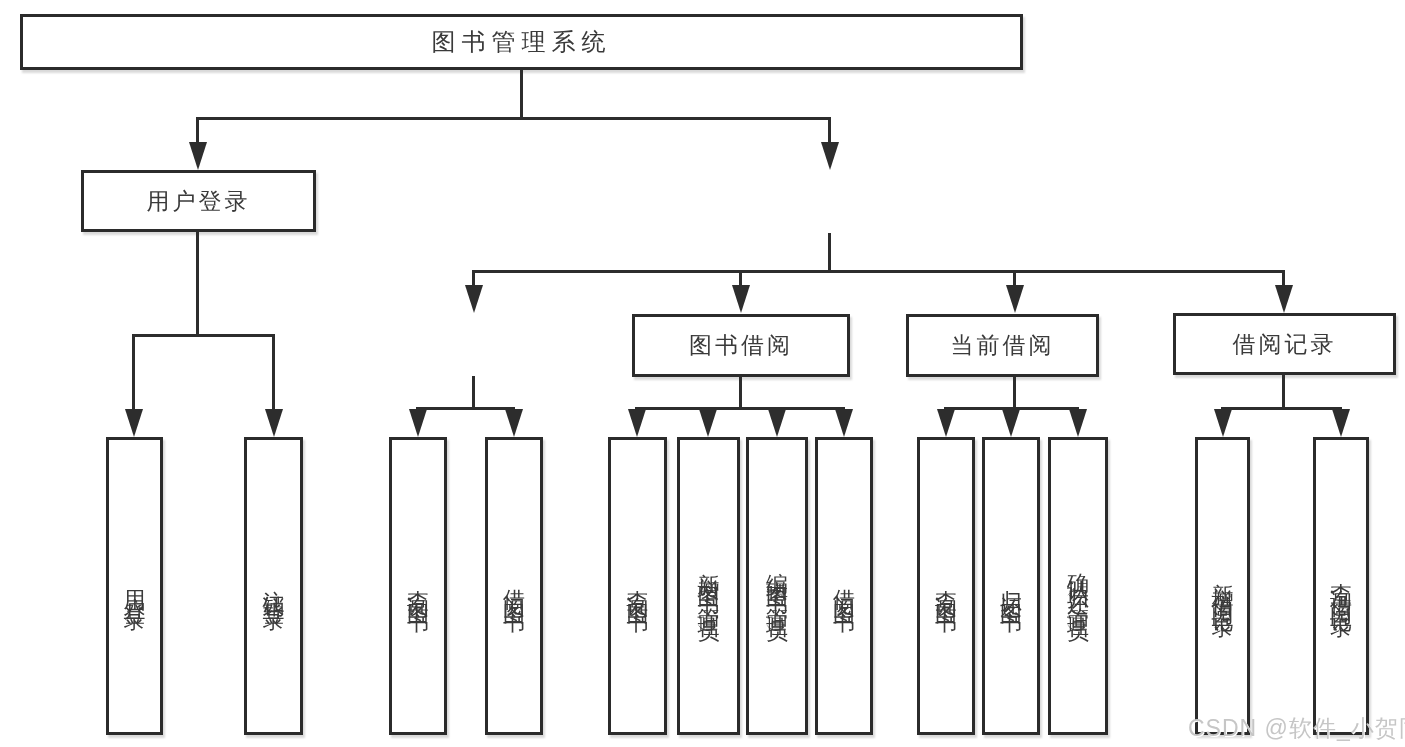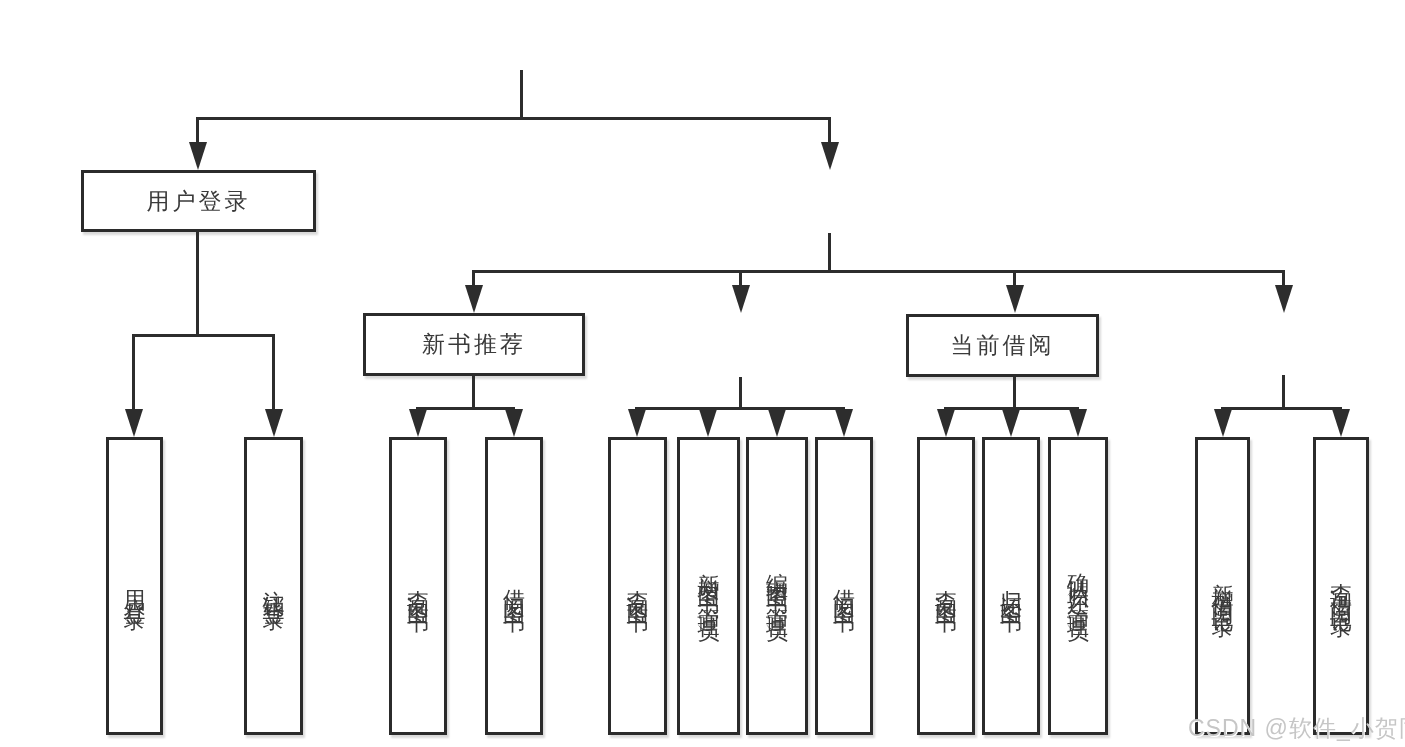--- a/index.html
+++ b/index.html
@@ -31,42 +31,44 @@
   .watermark {
     position:absolute; font-size:23px; color:#c6c6c6; letter-spacing:1px;
     z-index:10; white-space:nowrap; text-shadow:1px 1px 0 #ffffff;
   }
 </style>
 </head>
 <body>
 
 <div id="canvas">
 
+  <div class="box hbox rootbox" style="left:20px;top:14px;width:1003px;height:56px">图书管理系统</div>
 
   <div class="vline" style="left:520px;top:70px;height:48px"></div>
   <div class="hline" style="left:196px;top:117px;width:635px"></div>
   <div class="drop" style="left:196px;top:117px;height:25px"></div>
   <div class="drop" style="left:828px;top:117px;height:25px"></div>
 
   <div class="box hbox" style="left:81px;top:170px;width:235px;height:62px">用户登录</div>
 
   <div class="vline" style="left:196px;top:232px;height:105px"></div>
   <div class="hline" style="left:132px;top:334px;width:143px"></div>
   <div class="drop" style="left:132px;top:334px;height:75px"></div>
   <div class="drop" style="left:272px;top:334px;height:75px"></div>
 
   <div class="vline" style="left:828px;top:233px;height:40px"></div>
   <div class="hline" style="left:472px;top:270px;width:813px"></div>
   <div class="drop" style="left:472px;top:270px;height:15px"></div>
   <div class="drop" style="left:739px;top:270px;height:15px"></div>
   <div class="drop" style="left:1013px;top:270px;height:15px"></div>
   <div class="drop" style="left:1282px;top:270px;height:15px"></div>
 
-  <div class="box hbox" style="left:363px;top:313px;width:222px;height:63px">新书推荐</div>
+  <div class="box hbox" style="left:632px;top:314px;width:218px;height:63px">图书借阅</div>
   <div class="box hbox" style="left:906px;top:314px;width:193px;height:63px">当前借阅</div>
+  <div class="box hbox" style="left:1173px;top:313px;width:223px;height:62px">借阅记录</div>
 
   <div class="vline" style="left:472px;top:376px;height:34px"></div>
   <div class="hline" style="left:416px;top:407px;width:99px"></div>
   <div class="drop" style="left:416px;top:407px;height:2px"></div>
   <div class="drop" style="left:512px;top:407px;height:2px"></div>
 
   <div class="vline" style="left:739px;top:377px;height:33px"></div>
   <div class="hline" style="left:635px;top:407px;width:210px"></div>
   <div class="drop" style="left:635px;top:407px;height:2px"></div>
   <div class="drop" style="left:706px;top:407px;height:2px"></div>

